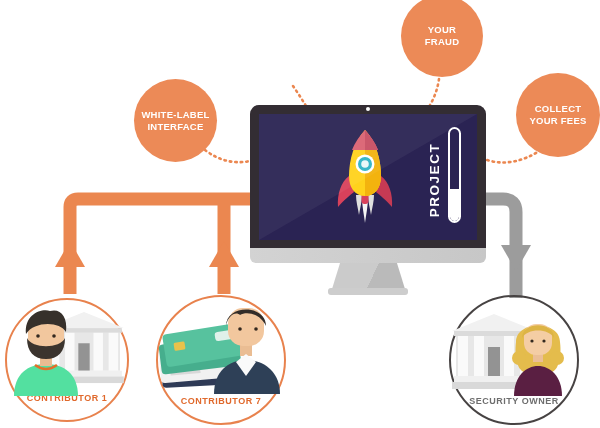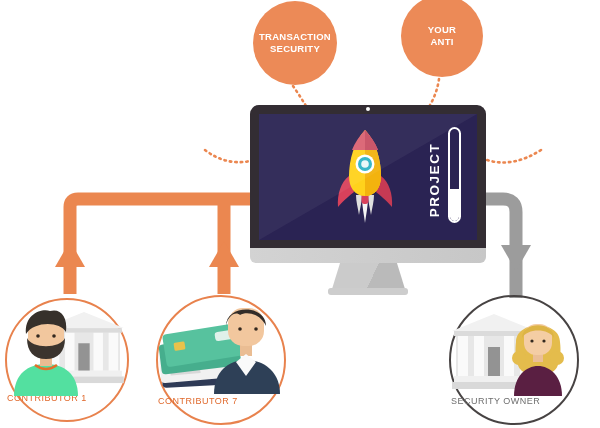--- a/index.html
+++ b/index.html
@@ -46,22 +46,22 @@
   .progress{position:absolute;left:189px;top:13px;width:13px;height:96px;box-sizing:border-box;
     border:2px solid #ffffff;border-radius:7px;overflow:hidden;}
   .progress .fill{position:absolute;left:0;right:0;bottom:0;background:#ffffff;border-radius:0 0 4px 4px;}
 
   
   .entity{position:absolute;border-radius:50%;box-sizing:border-box;}
   .e-c1{left:5px;top:298px;width:124px;height:124px;border:2px solid #E8824D;}
   .e-c2{left:156px;top:295px;width:130px;height:130px;border:2px solid #E8824D;}
   .e-po{left:449px;top:295px;width:130px;height:130px;border:2px solid #474343;}
   .entity-label{
-    position:absolute;left:0;right:0;bottom:17px;text-align:left;
-    font-weight:normal;font-size:9px;letter-spacing:.5px;
+    position:absolute;left:0;right:0;bottom:17px;text-align:center;
+    font-weight:bold;font-size:9px;letter-spacing:.5px;
   }
   .entity-label.orange{color:#E0692C;}
   .entity-label.gray{color:#6E6E6E;}
   .illus{position:absolute;}
   .il-c1{left:8px;top:308px;width:116px;height:88px;}
   .il-c2{left:158px;top:302px;width:126px;height:92px;}
   .il-po{left:452px;top:312px;width:128px;height:84px;}
 </style>
 </head>
 <body>
@@ -80,30 +80,36 @@
       <polygon points="501,245 531,245 516,271" fill="#9C9C9C"></polygon>
     </g>
     <g stroke="#EB8750" stroke-width="2.6" stroke-dasharray="1.5 4" stroke-linecap="round" fill="none">
       <path d="M205,150 Q226,166 250,161"></path>
       <path d="M293,86 Q300,96 306,106"></path>
       <path d="M439,79 Q437,93 430,105"></path>
       <path d="M541,150 Q513,168 487,160"></path>
     </g>
   </svg>
 
-  <div class="bubble b-ts">
+  <div class="bubble b-wl">
     <div class="bt">
-      <span>TRANSACTION</span>
-      <span>SECURITY</span>
+      <span>WHITE-LABEL</span>
+      <span>INTERFACE</span>
     </div>
   </div>
   <div class="bubble b-af">
     <div class="bt">
       <span>YOUR</span>
-      <span>ANTI</span>
+      <span>FRAUD</span>
+    </div>
+  </div>
+  <div class="bubble b-cf">
+    <div class="bt">
+      <span>COLLECT</span>
+      <span>YOUR FEES</span>
     </div>
   </div>
 
   <div class="bezel">
     <div class="camera"></div>
     <div class="screen">
       <svg class="rocket" viewBox="0 0 60 100">
         <path d="M14,50 C6,56 2,68 3,81 C9,74 14,70 19,66 Z" fill="#D8415B"></path>
         <path d="M46,50 C54,56 58,68 57,81 C51,74 46,70 41,66 Z" fill="#C63A54"></path>
         <path d="M21,69 C21,76 23,82 24,89 C25,82 27,76 27,69 Z" fill="#DFDFDF"></path>

